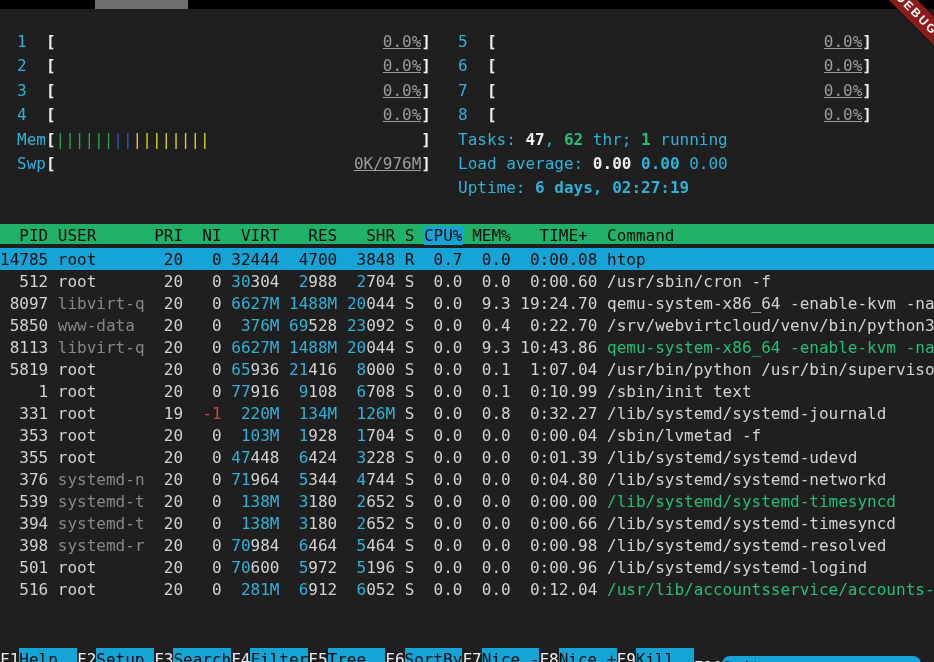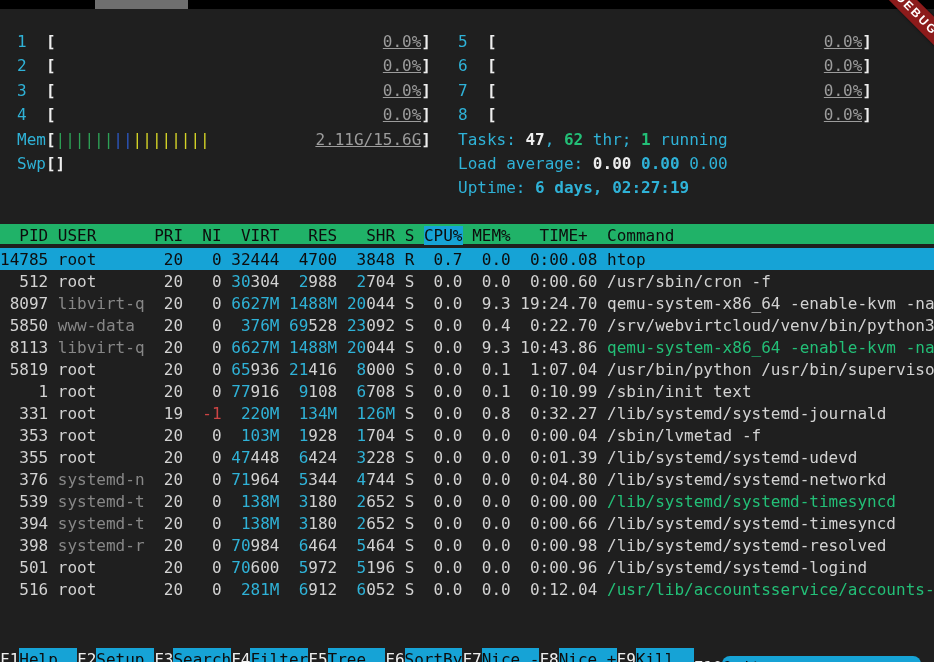--- a/index.html
+++ b/index.html
@@ -63,22 +63,22 @@
     <div class="top-strip-handle"></div>
   </div>
 
   <div class="terminal">
     <div class="meters">
       <div class="mcol left">
           <div class="mline"><span class="c-cyan">1  </span><span class="c-bright b">[</span><span class="minner"><span class="c-dim">0.0%</span></span><span class="c-bright b">]</span></div>
           <div class="mline"><span class="c-cyan">2  </span><span class="c-bright b">[</span><span class="minner"><span class="c-dim">0.0%</span></span><span class="c-bright b">]</span></div>
           <div class="mline"><span class="c-cyan">3  </span><span class="c-bright b">[</span><span class="minner"><span class="c-dim">0.0%</span></span><span class="c-bright b">]</span></div>
           <div class="mline"><span class="c-cyan">4  </span><span class="c-bright b">[</span><span class="minner"><span class="c-dim">0.0%</span></span><span class="c-bright b">]</span></div>
-          <div class="mline"><span class="c-cyan">Mem</span><span class="c-bright b">[</span><span class="minner spread"><span><span class="bar-green">||||||</span><span class="bar-blue">||</span><span class="bar-yellow">||||||||</span></span><span class="c-dim">2.11G/15.6G</span></span><span class="c-bright b">]</span></div>
-          <div class="mline"><span class="c-cyan">Swp</span><span class="c-bright b">[</span><span class="c-bright b">]</span></div>
+          <div class="mline"><span class="c-cyan">Mem</span><span class="c-bright b">[</span><span class="minner spread"><span><span class="bar-green">||||||</span><span class="bar-blue">||</span><span class="bar-yellow">||||||||</span></span></span><span class="c-bright b">]</span></div>
+          <div class="mline"><span class="c-cyan">Swp</span><span class="c-bright b">[</span><span class="minner"><span class="c-dim">0K/976M</span></span><span class="c-bright b">]</span></div>
         </div>
       <div class="mcol right">
         <div>
             <div class="mline"><span class="c-cyan">5  </span><span class="c-bright b">[</span><span class="minner"><span class="c-dim">0.0%</span></span><span class="c-bright b">]</span></div>
             <div class="mline"><span class="c-cyan">6  </span><span class="c-bright b">[</span><span class="minner"><span class="c-dim">0.0%</span></span><span class="c-bright b">]</span></div>
             <div class="mline"><span class="c-cyan">7  </span><span class="c-bright b">[</span><span class="minner"><span class="c-dim">0.0%</span></span><span class="c-bright b">]</span></div>
             <div class="mline"><span class="c-cyan">8  </span><span class="c-bright b">[</span><span class="minner"><span class="c-dim">0.0%</span></span><span class="c-bright b">]</span></div>
           </div>
         <div class="stats">
           <div class="sline"><span class="c-cyan">Tasks: </span><span class="c-bright b">47</span><span class="c-cyan">, </span><span class="c-green b">62</span><span class="c-cyan"> thr; </span><span class="c-green b">1</span><span class="c-cyan"> running</span></div>

